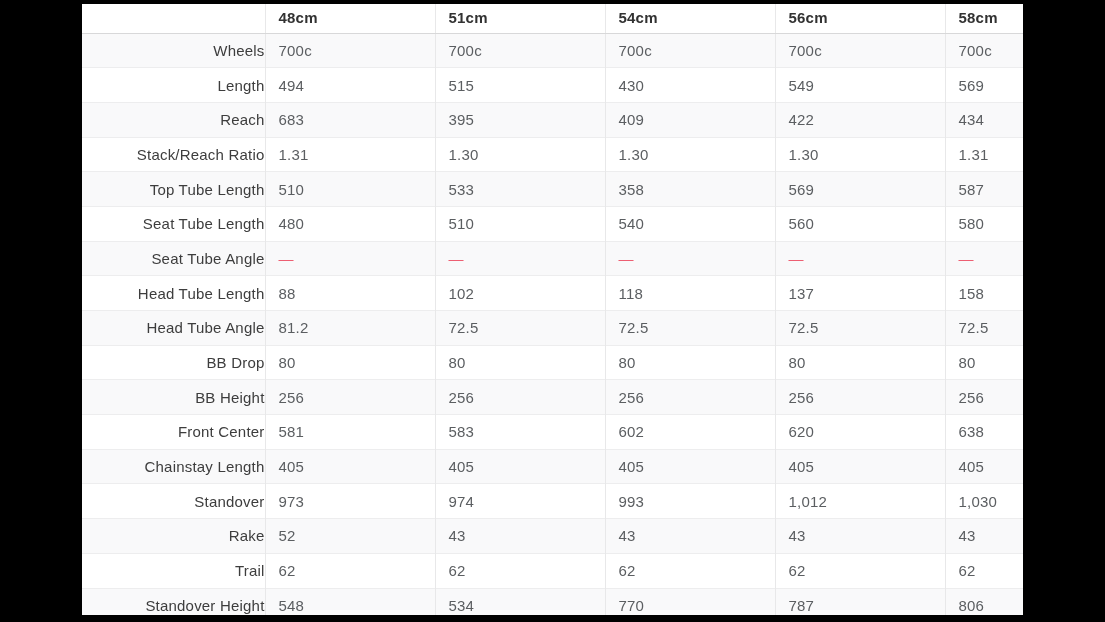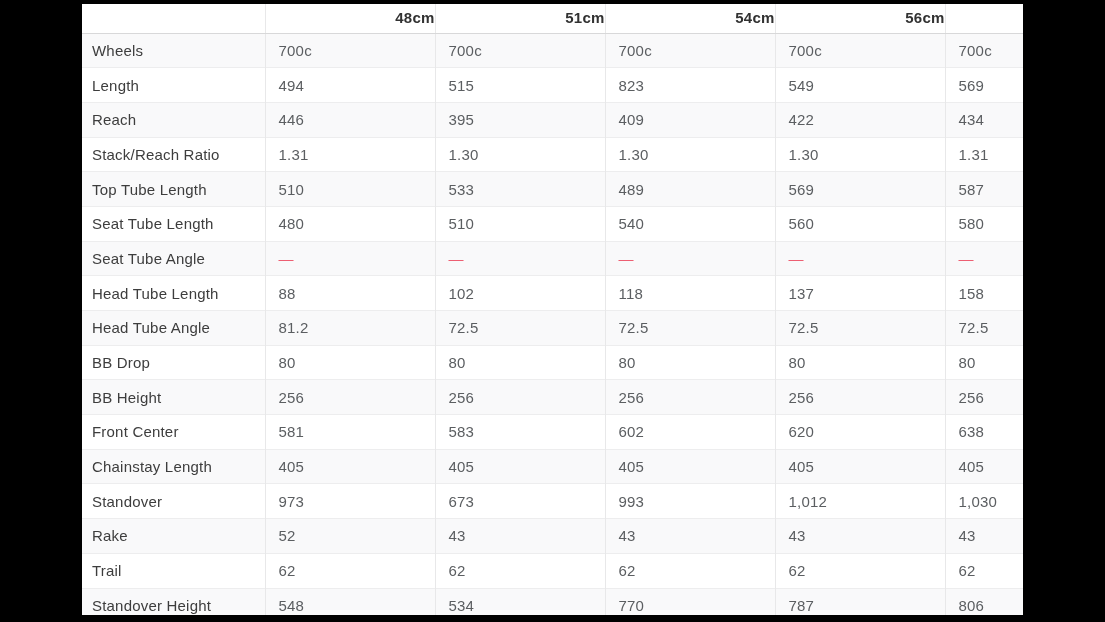--- a/index.html
+++ b/index.html
@@ -19,39 +19,39 @@
   table.geometry {
     border-collapse: collapse;
     table-layout: fixed;
     width: 1033px;
   }
   table.geometry col.label-col { width: 183px; }
   table.geometry col.size-col  { width: 170px; }
 
   table.geometry thead th {
     height: 29px;
-    text-align: right;
+    text-align: left;
     vertical-align: middle;
     font-size: 15px;
     font-weight: bold;
     color: #323232;
     letter-spacing: 0.2px;
     background: #fff;
     border-bottom: 1px solid #d8d8d9;
     padding: 0 0 2px 13px;
   }
   table.geometry thead th.corner { padding-left: 10px; }
 
   table.geometry tbody tr { height: 34.7px; }
   table.geometry tbody tr:nth-child(odd) { background: #f9f9fa; }
   table.geometry tbody tr:nth-child(even) { background: #ffffff; }
   table.geometry tbody tr { border-bottom: 1px solid #ededee; }
 
   table.geometry tbody th {
-    text-align: left;
+    text-align: right;
     vertical-align: middle;
     font-size: 15px;
     font-weight: normal;
     color: #3d3d3d;
     letter-spacing: 0.2px;
     padding-left: 10px;
     white-space: nowrap;
   }
   table.geometry tbody td {
     vertical-align: middle;
@@ -95,45 +95,45 @@
           <td class="vsep">700c</td>
           <td class="vsep">700c</td>
           <td class="vsep">700c</td>
           <td class="vsep">700c</td>
           <td class="vsep">700c</td>
         </tr>
         <tr>
           <th>Length</th>
           <td class="vsep">494</td>
           <td class="vsep">515</td>
-          <td class="vsep">823</td>
+          <td class="vsep">430</td>
           <td class="vsep">549</td>
           <td class="vsep">569</td>
         </tr>
         <tr>
           <th>Reach</th>
-          <td class="vsep">446</td>
+          <td class="vsep">683</td>
           <td class="vsep">395</td>
           <td class="vsep">409</td>
           <td class="vsep">422</td>
           <td class="vsep">434</td>
         </tr>
         <tr>
           <th>Stack/Reach Ratio</th>
           <td class="vsep">1.31</td>
           <td class="vsep">1.30</td>
           <td class="vsep">1.30</td>
           <td class="vsep">1.30</td>
           <td class="vsep">1.31</td>
         </tr>
         <tr>
           <th>Top Tube Length</th>
           <td class="vsep">510</td>
           <td class="vsep">533</td>
-          <td class="vsep">489</td>
+          <td class="vsep">358</td>
           <td class="vsep">569</td>
           <td class="vsep">587</td>
         </tr>
         <tr>
           <th>Seat Tube Length</th>
           <td class="vsep">480</td>
           <td class="vsep">510</td>
           <td class="vsep">540</td>
           <td class="vsep">560</td>
           <td class="vsep">580</td>
@@ -190,21 +190,21 @@
           <th>Chainstay Length</th>
           <td class="vsep">405</td>
           <td class="vsep">405</td>
           <td class="vsep">405</td>
           <td class="vsep">405</td>
           <td class="vsep">405</td>
         </tr>
         <tr>
           <th>Standover</th>
           <td class="vsep">973</td>
-          <td class="vsep">673</td>
+          <td class="vsep">974</td>
           <td class="vsep">993</td>
           <td class="vsep">1,012</td>
           <td class="vsep">1,030</td>
         </tr>
         <tr>
           <th>Rake</th>
           <td class="vsep">52</td>
           <td class="vsep">43</td>
           <td class="vsep">43</td>
           <td class="vsep">43</td>

